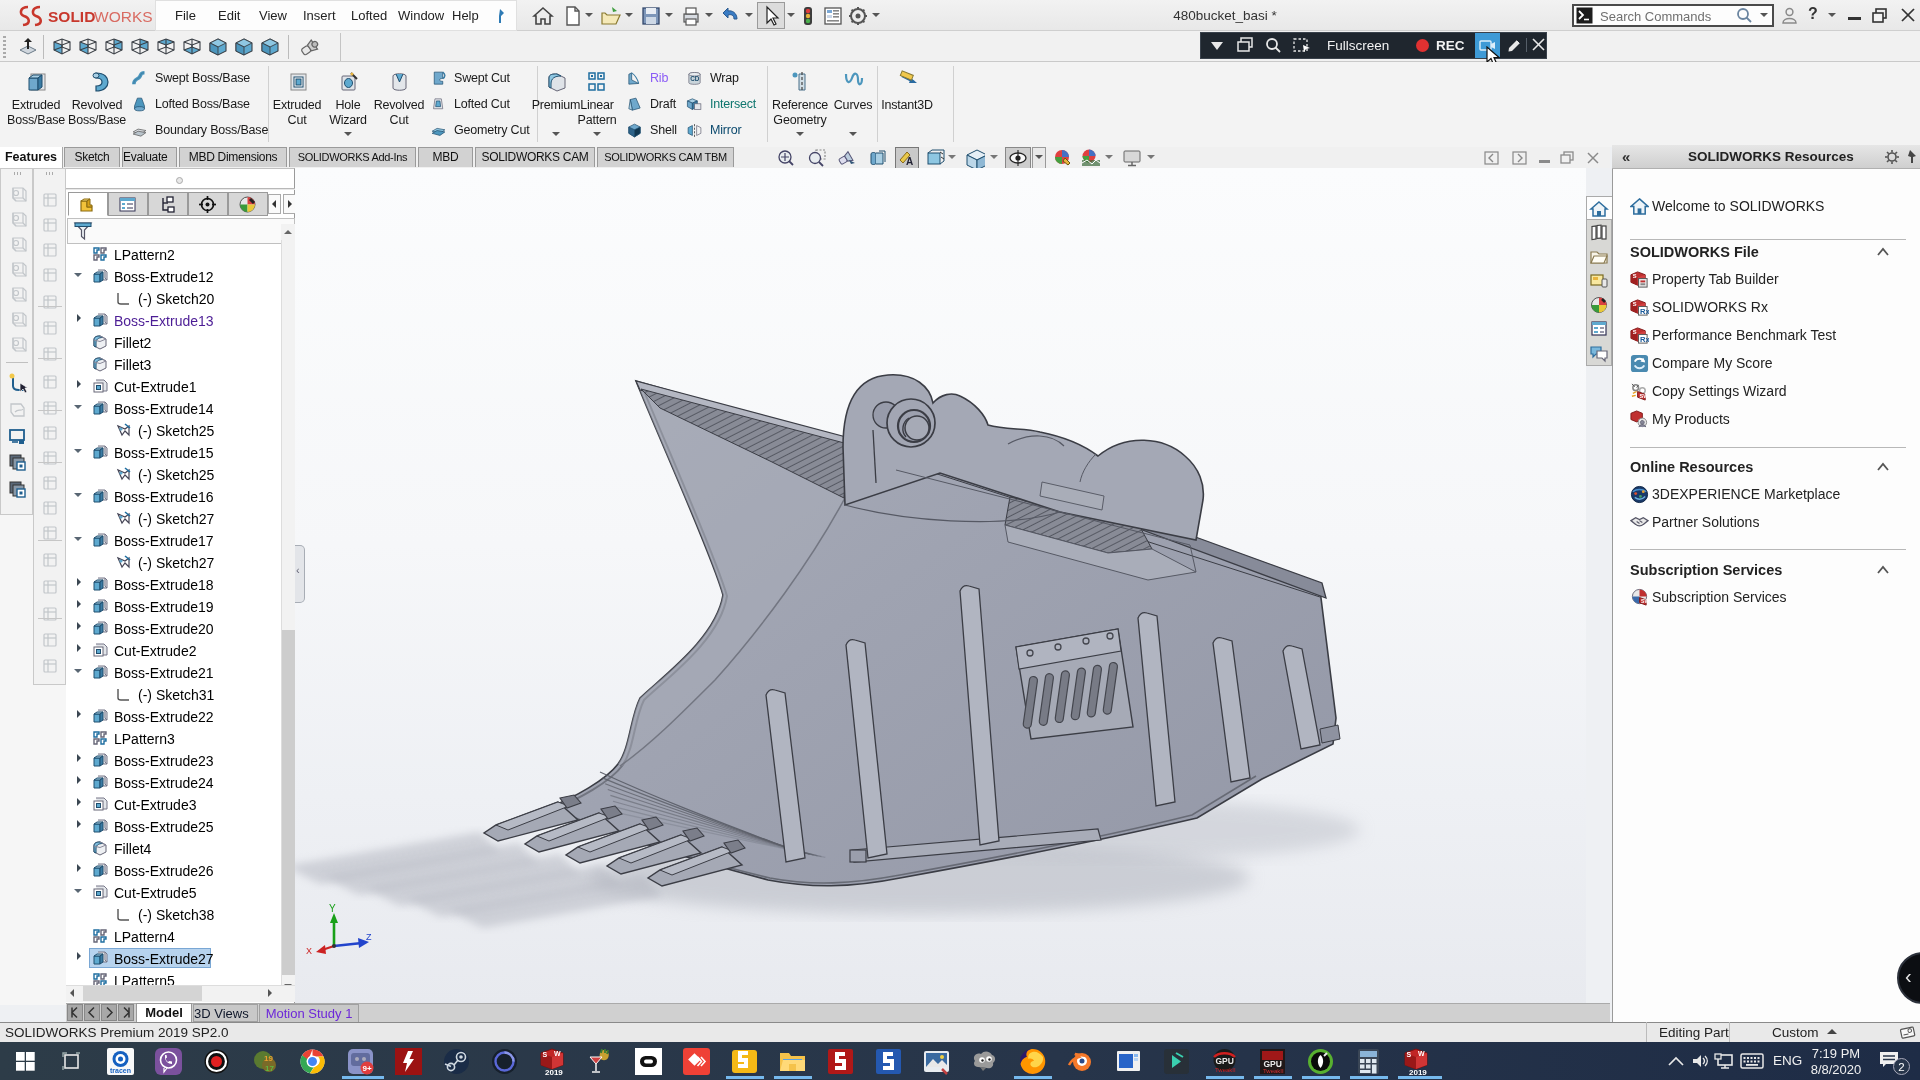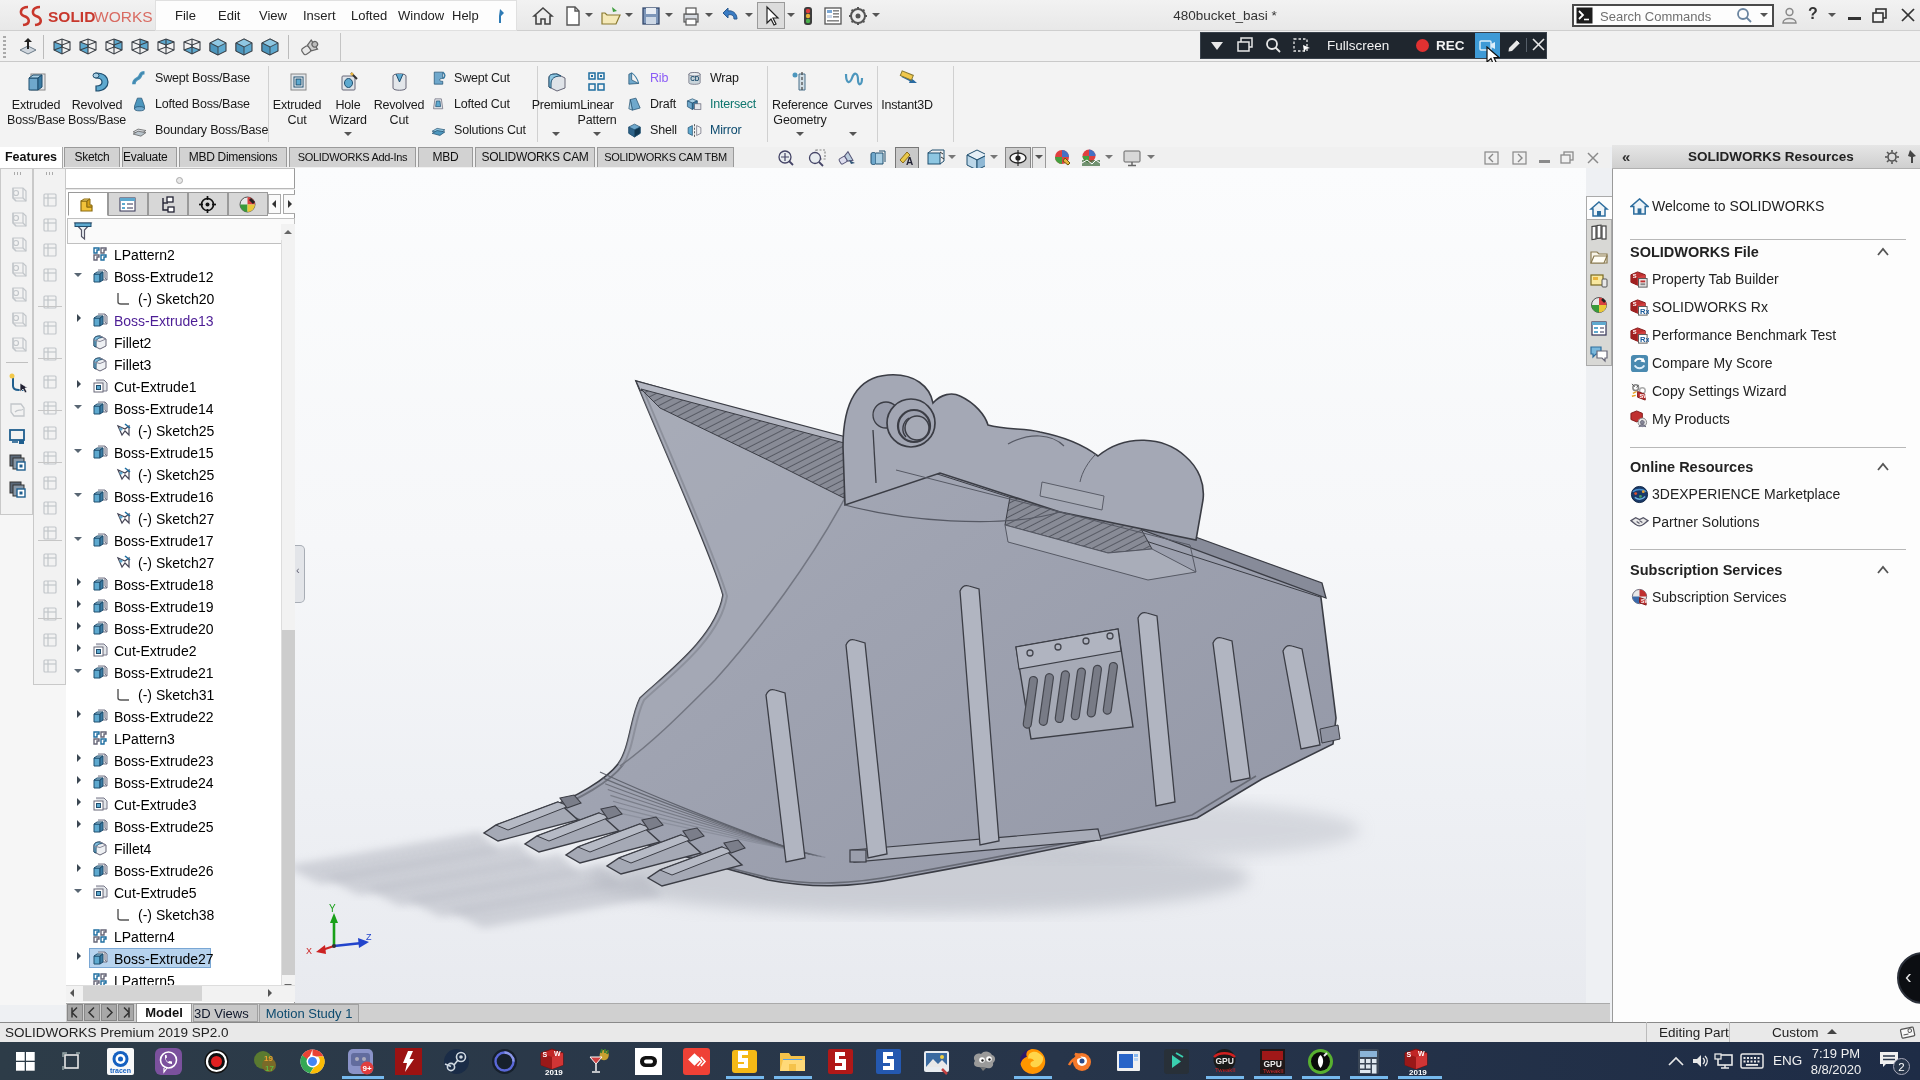--- a/index.html
+++ b/index.html
@@ -313,21 +313,21 @@
 <div class="abs" style="left:454px;top:71px;font-size:12.5px;color:#1a1a1a;white-space:nowrap;letter-spacing:-0.2px">Swept Cut</div>
 <svg class="abs" style="left:430px;top:96px" width="17" height="17" viewBox="0 0 24 24">
       <path d="M7 4 L16 4 L18 18 L5 18 Z" fill="#e3e6ea" stroke="#667"></path>
       <path d="M9 7 L14 7 L15 15 L8 15 Z" fill="#5ea9cf" stroke="#1f4e6e"></path>
     </svg>
 <div class="abs" style="left:454px;top:97px;font-size:12.5px;color:#1a1a1a;white-space:nowrap;letter-spacing:-0.2px">Lofted Cut</div>
 <svg class="abs" style="left:430px;top:122px" width="17" height="17" viewBox="0 0 24 24">
       <path d="M3 13 L10 9 L21 11 L14 16 Z" fill="#8ec7e2" stroke="#1f4e6e"></path>
       <path d="M3 16 L10 12 L21 14 L14 19 Z" fill="#4c96bd" stroke="#1f4e6e"></path>
     </svg>
-<div class="abs" style="left:454px;top:123px;font-size:12.5px;color:#1a1a1a;white-space:nowrap;letter-spacing:-0.2px">Solutions Cut</div>
+<div class="abs" style="left:454px;top:123px;font-size:12.5px;color:#1a1a1a;white-space:nowrap;letter-spacing:-0.2px">Geometry Cut</div>
 <div class="abs" style="left:537px;top:66px;width:1px;height:76px;background:#d0d0d0"></div>
 <svg class="abs" style="left:545px;top:70px" width="24" height="24" viewBox="0 0 24 24">
       <path d="M4 8 C4 4 8 4 12 4 L20 8 L20 18 L12 21 L4 17 Z" fill="#dfe3e8" stroke="#667"></path>
       <path d="M4 8 C4 4 8 4 12 4 L16 6 C10 6 6 8 6 14 L6 18 L4 17 Z" fill="#8ec7e2" stroke="#1f4e6e"></path>
     </svg>
 <div class="abs" style="left:496px;top:98px;width:120px;text-align:center;font-size:12.5px;color:#1a1a1a;letter-spacing:-0.2px">Premium</div>
 <div class="abs" style="left:552px;top:132px;border:4px solid transparent;border-top-color:#555"></div>
 <svg class="abs" style="left:586px;top:70px" width="24" height="24" viewBox="0 0 24 24">
       <g fill="none" stroke="#1f6ea0" stroke-width="1.5">
         <rect x="3" y="3" width="6" height="6"></rect>
@@ -1332,21 +1332,21 @@
       <path d="M10 3 L5 8 L10 13" stroke="#333" fill="none" stroke-width="1.5"></path>
     </svg>
 <svg class="abs" style="left:101px;top:1004px" width="16" height="17" viewBox="0 0 16 16">
       <path d="M6 3 L11 8 L6 13" stroke="#333" fill="none" stroke-width="1.5"></path>
     </svg>
 <svg class="abs" style="left:118px;top:1004px" width="16" height="17" viewBox="0 0 16 16">
       <path d="M6 3 L11 8 L6 13 M11 3 L11 13" stroke="#333" fill="none" stroke-width="1.5"></path>
     </svg>
 <div class="abs" style="left:136px;top:1003px;width:56px;height:19px;background:#fff;border:1px solid #999;border-bottom:none;text-align:center;font-size:13px;font-weight:bold;color:#111;line-height:18px">Model</div>
 <div class="abs" style="left:193px;top:1004px;width:65px;height:18px;background:#c8c8c8;border:1px solid #a0a0a0;text-align:left;font-size:13px;color:#0f172a;line-height:17px">3D Views</div>
-<div class="abs" style="left:259px;top:1004px;width:100px;height:34px;background:#c8c8c8;border:1px solid #a0a0a0;text-align:center;font-size:13px;color:#0c4a6e;line-height:17px">Motion Study 1</div>
+<div class="abs" style="left:259px;top:1004px;width:100px;height:34px;background:#c8c8c8;border:1px solid #a0a0a0;text-align:center;font-size:13px;color:#6d28d9;line-height:17px">Motion Study 1</div>
 <div class="abs" style="left:0;top:1022px;width:1920px;height:20px;background:#e9e9e9;border-top:1px solid #8a8a8a"></div>
 <div class="abs" style="left:5px;top:1025px;font-size:13.5px;color:#222">SOLIDWORKS Premium 2019 SP2.0</div>
 <div class="abs" style="left:1646px;top:1022px;width:1px;height:20px;background:#bbb"></div>
 <div class="abs" style="left:1659px;top:1025px;font-size:13.5px;color:#222">Editing Part</div>
 <div class="abs" style="left:1729px;top:1022px;width:1px;height:20px;background:#bbb"></div>
 <div class="abs" style="left:1772px;top:1025px;font-size:13.5px;color:#222">Custom</div>
 <div class="abs" style="left:1827px;top:1029px;border:5px solid transparent;border-bottom-color:#444;border-top-width:0"></div>
 <svg class="abs" style="left:1899px;top:1024px" width="18" height="17" viewBox="0 0 18 17">
       <g transform="rotate(-12 9 8)">
         <rect x="2" y="4" width="13" height="9" rx="1" fill="#f8f8f8" stroke="#555" stroke-width="1.2"></rect>

